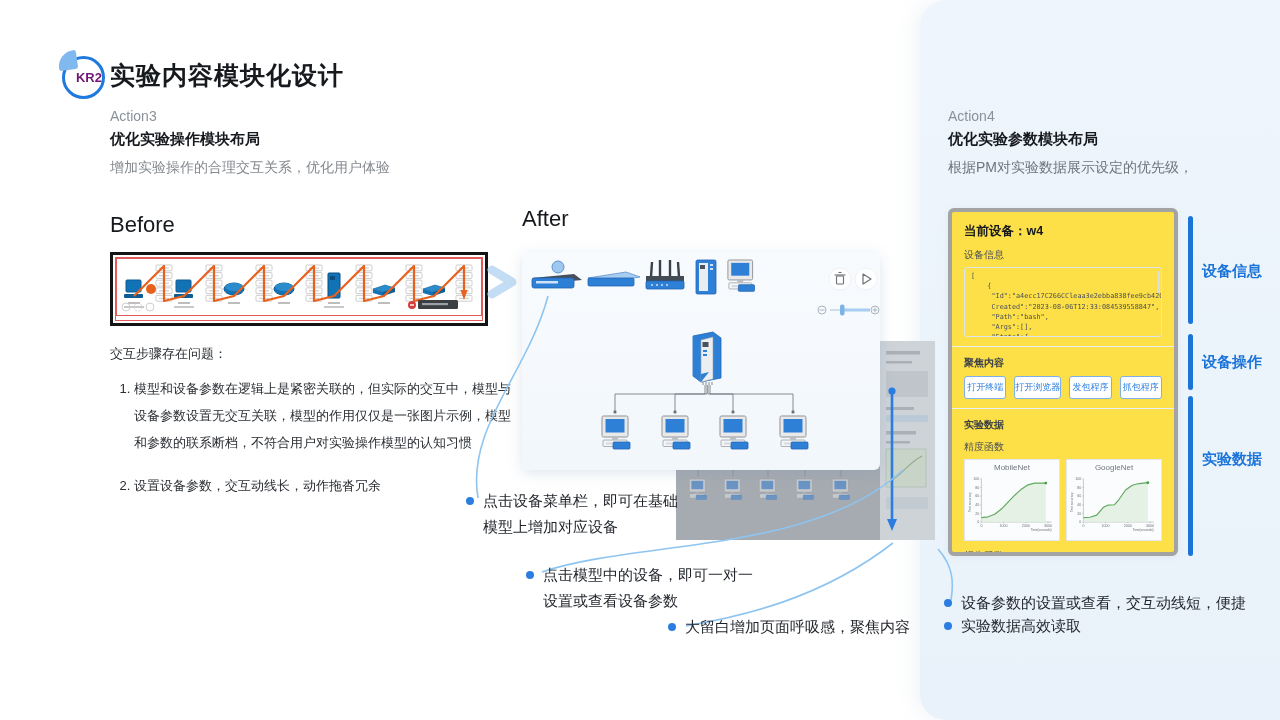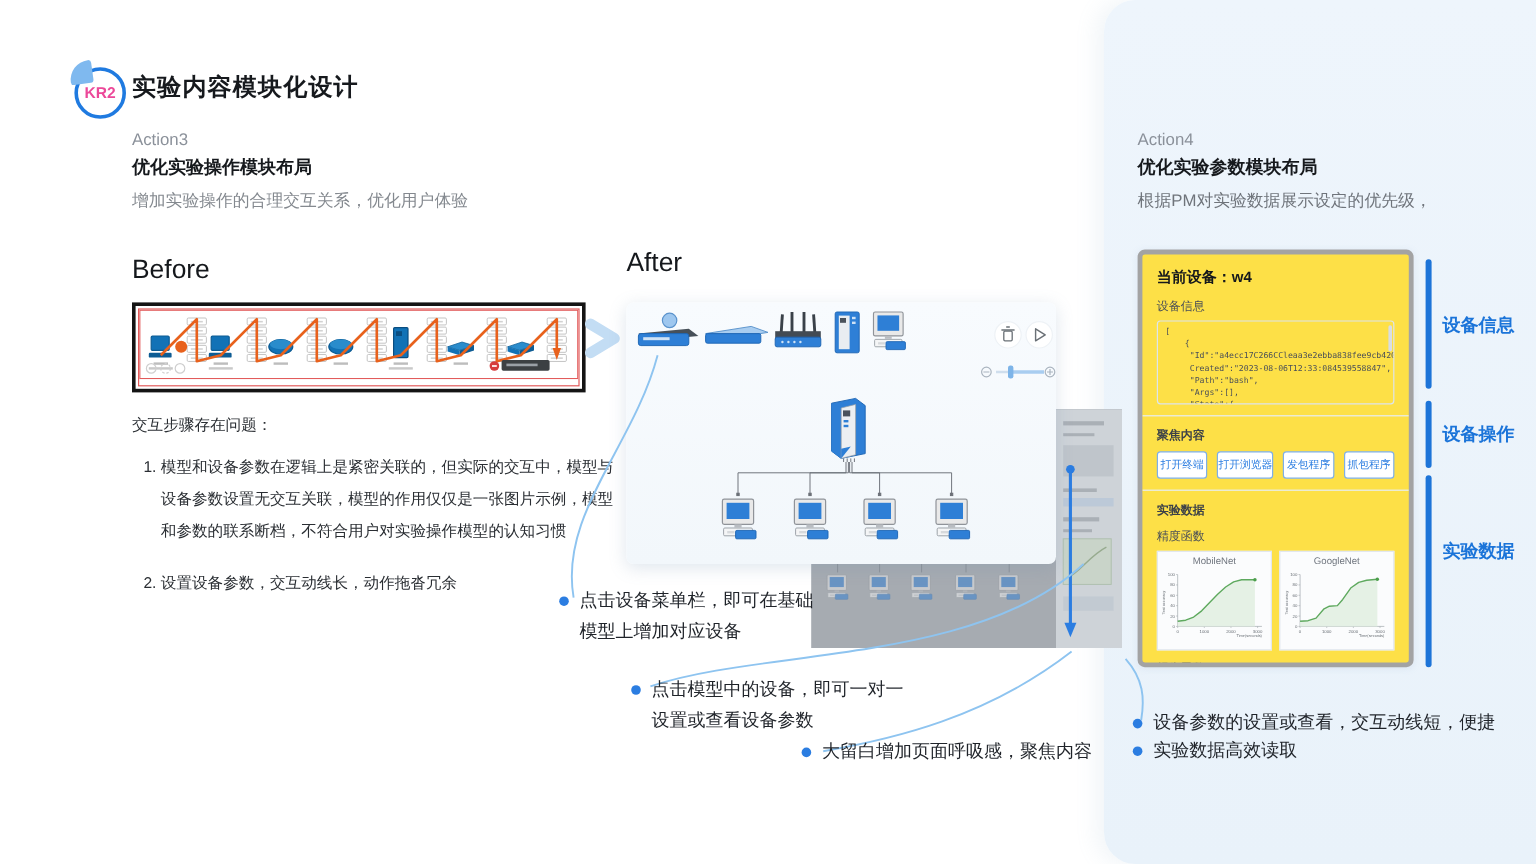--- a/index.html
+++ b/index.html
@@ -4,25 +4,25 @@
 <style>
   html,body{margin:0;padding:0;background:#fff;}
   .stage{position:relative;width:1280px;height:720px;overflow:hidden;background:#ffffff;
          font-family:"Liberation Sans","DejaVu Sans",sans-serif;color:#1f2329;}
   
   .right-bg{position:absolute;left:920px;top:0;width:360px;height:720px;
             background:linear-gradient(180deg,#eef5fc 0%,#e9f2fa 100%);
             border-radius:26px 0 0 26px;box-shadow:-6px 0 18px rgba(140,170,200,.12);}
   
   .badge{position:absolute;left:62px;top:56px;width:37px;height:37px;border:3.5px solid #1f7ae0;
-         border-radius:50%;display:flex;align-items:center;justify-content:center;
-         font-size:13px;font-weight:bold;color:#ec4899;background:#fff;z-index:6;}
+         border-radius:50%;display:flex;align-items:center;justify-content:flex-end;
+         font-size:13px;font-weight:bold;color:#701a75;background:#fff;z-index:6;}
   .badge .wedge{position:absolute;left:-7px;top:-8px;width:19px;height:19px;background:#7fb9ef;
          border-radius:19px 3px 3px 3px;transform:rotate(-8deg);}
-  .page-title{position:absolute;left:110px;top:59px;font-size:20px;font-weight:700;letter-spacing:1px;color:#16191d;text-align:center;}
+  .page-title{position:absolute;left:110px;top:59px;font-size:25px;font-weight:700;letter-spacing:1px;color:#16191d;text-align:center;}
   
   .action{position:absolute;width:380px;}
   .action .a-label{font-size:14px;color:#8b919a;margin-bottom:6px;}
   .action .a-title{font-size:15px;font-weight:700;color:#16191d;margin-bottom:7px;}
   .action .a-desc{font-size:14px;color:#84898f;line-height:22px;}
   
   .sec-h{position:absolute;font-size:22px;color:#15181c;}
   .before-shot{position:absolute;left:110px;top:252px;border:3px solid #141414;background:#fff;padding:2px;z-index:2;}
   .before-inner{border:1px solid #e25b5b;}
   .mid-arrow{position:absolute;left:486px;top:262px;z-index:2;}

